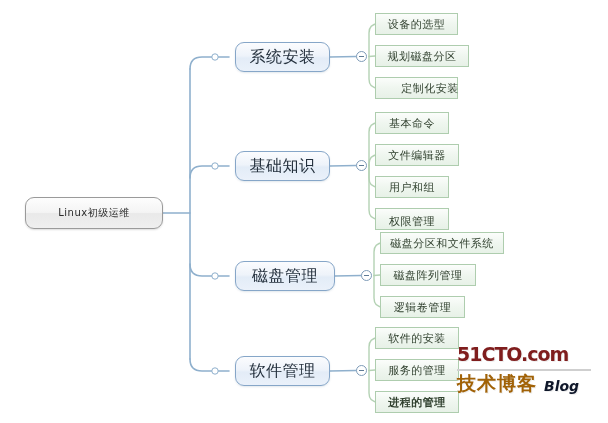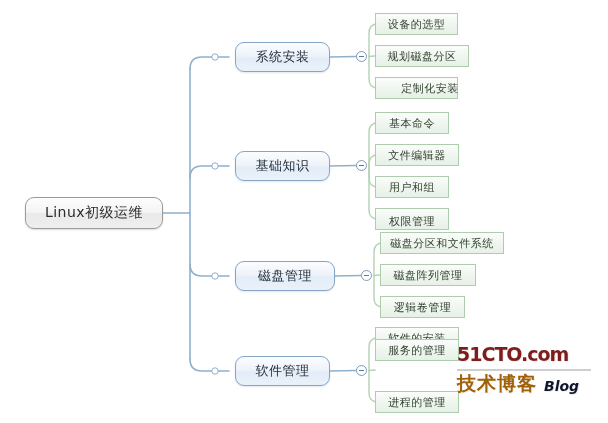--- a/index.html
+++ b/index.html
@@ -31,30 +31,30 @@
     justify-content: center;
     white-space: nowrap;
     letter-spacing: 0.5px;
   }
 
   .node.root {
     border: 1px solid #9a9a9a;
     border-radius: 9px;
     background: linear-gradient(to bottom, #fdfdfd 0%, #f4f4f4 48%, #e9e9e9 52%, #efefef 100%);
     color: #2b2b2b;
-    font-size: 14px;
+    font-size: 10px;
     box-shadow: 0 1px 2px rgba(0,0,0,0.14);
   }
 
   .node.branch {
     border: 1px solid #86a6c8;
     border-radius: 9px;
     background: linear-gradient(to bottom, #fbfcfe 0%, #eef3fa 46%, #e3ecf7 54%, #eaf1fa 100%);
     color: #24303d;
-    font-size: 13px;
+    font-size: 16px;
     box-shadow: 0 1px 2px rgba(90,120,150,0.18);
   }
 
   .node.leaf {
     border: 1px solid #aecdae;
     border-radius: 0;
     background: linear-gradient(to bottom, #fbfdfb 0%, #eff6ef 50%, #e7f1e7 100%);
     color: #31412f;
     font-size: 11px;
   }
@@ -204,24 +204,24 @@
     <div class="node leaf" style="left: 380px; top: 296px; width: 85px; height: 22px;">
       <span>逻辑卷管理</span>
     </div>
     <div class="node branch" style="left: 235px; top: 356px; width: 95px; height: 30px;">
       <span>软件管理</span>
     </div>
     <div class="collapse-toggle" style="left: 356px; top: 365px;"></div>
     <div class="node leaf" style="left: 375px; top: 327px; width: 84px; height: 22px;">
       <span>软件的安装</span>
     </div>
-    <div class="node leaf" style="left: 375px; top: 339px; width: 84px; height: 22px;">
+    <div class="node leaf" style="left: 375px; top: 359px; width: 84px; height: 22px;">
       <span>服务的管理</span>
     </div>
-    <div class="node leaf" style="left: 375px; top: 391px; width: 84px; height: 22px;">
+    <div class="node leaf" style="left: 375px; top: 391px; width: 84px; height: 22px; font-weight: bold;">
       <span>进程的管理</span>
     </div>
     <div id="watermark">
       <div class="wm-top">51CTO.com</div>
       <div class="wm-rule"></div>
       <div class="wm-bottom">
         <span class="wm-cn">技术博客</span>
         <span class="wm-blog">Blog</span>
       </div>
     </div>

